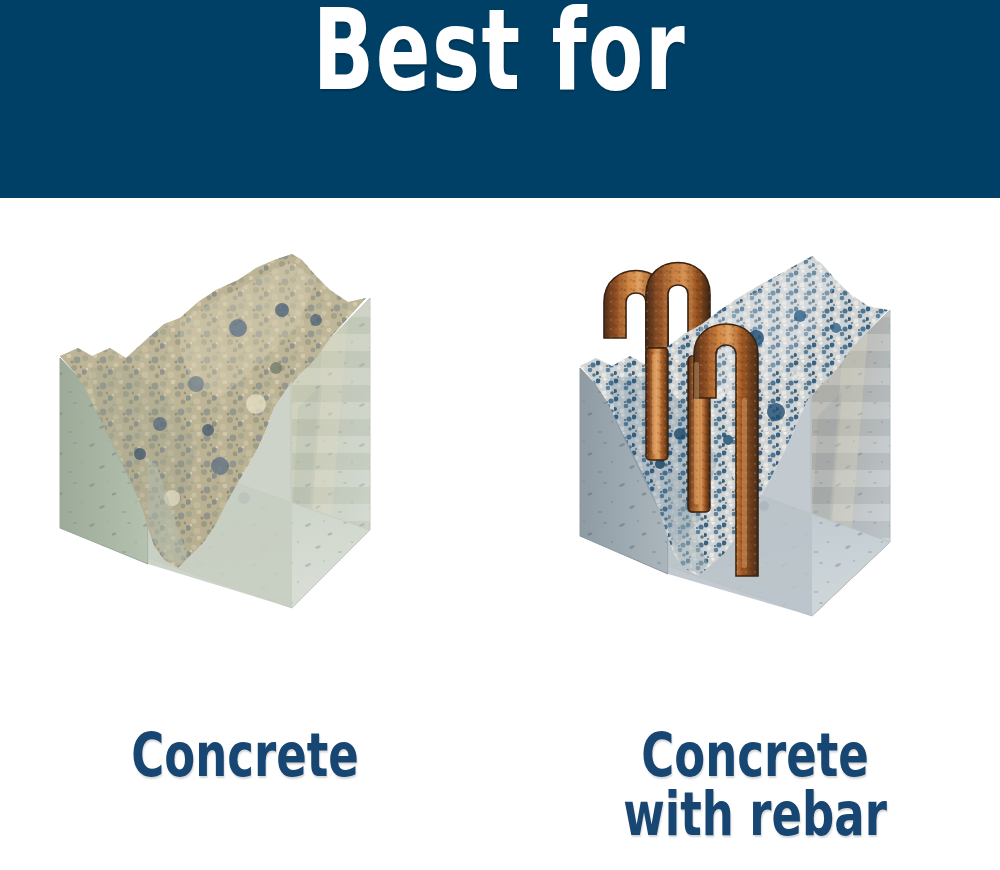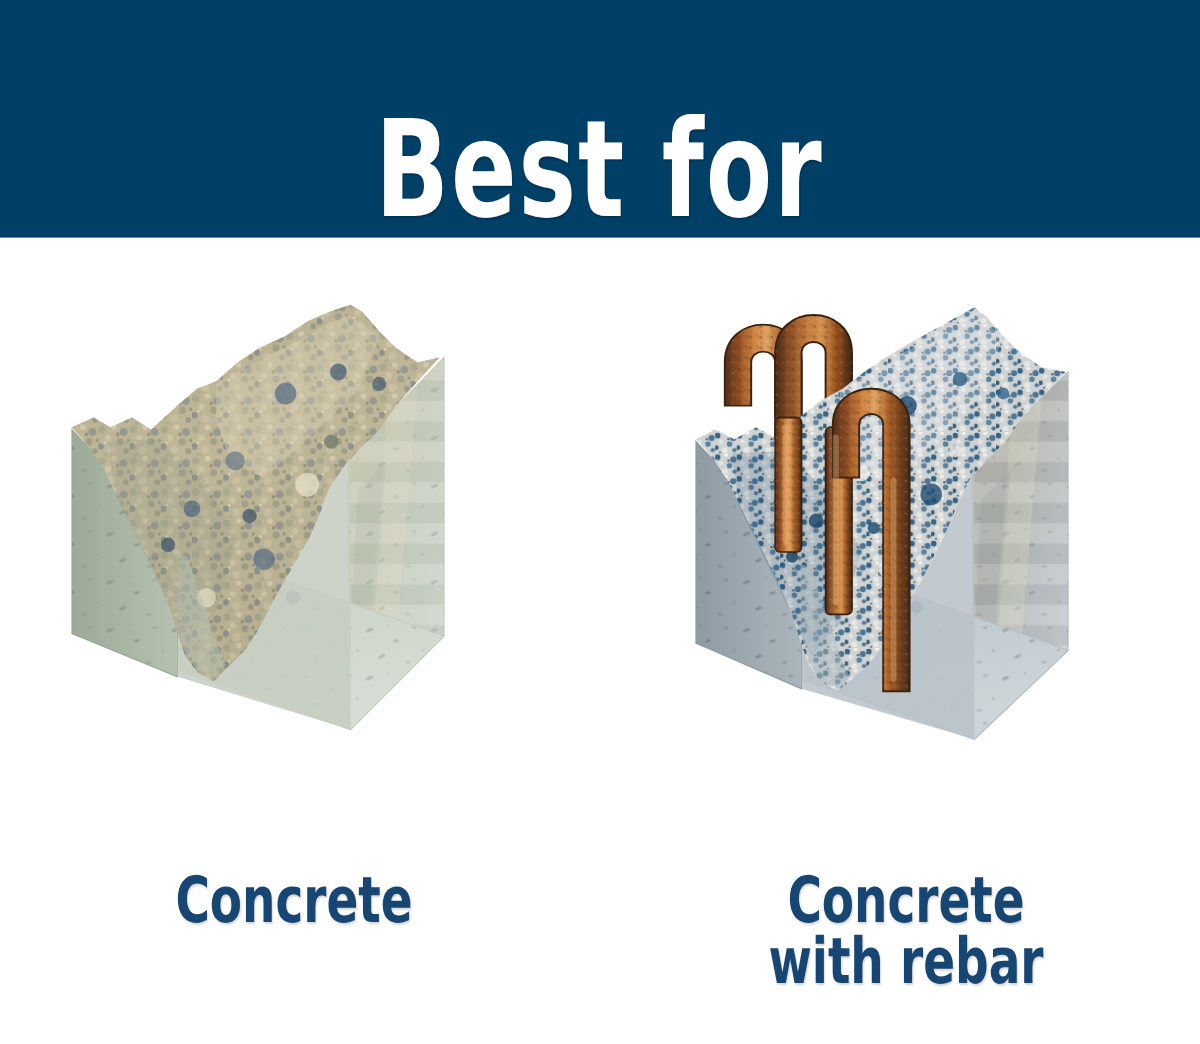--- a/index.html
+++ b/index.html
@@ -7,21 +7,21 @@
     width:1000px;height:870px;
     background:#ffffff;
     font-family:"Liberation Sans", sans-serif;
     overflow:hidden;
     position:relative;
   }
   
   #header-band{
     position:absolute;left:0;top:0;width:1000px;height:198px;
     background:#004067;
-    display:flex;align-items:flex-end;justify-content:center;
+    display:flex;align-items:flex-start;justify-content:center;
   }
   #page-title{
     color:#ffffff;
     font-size:112px;
     font-weight:bold;
     font-family:"DejaVu Sans Condensed","Liberation Sans Narrow","Liberation Sans",sans-serif;
     transform:scaleX(.80);
     transform-origin:center;
     letter-spacing:2px;
     line-height:1;
@@ -38,21 +38,21 @@
   #fig-concrete-rebar{left:560px;}
   .fig svg{position:absolute;left:0;top:0;width:420px;height:520px;}
 
   
   #captions{position:absolute;left:0;top:726px;width:1000px;height:144px;}
   .caption{
     position:absolute;top:0;width:480px;
     text-align:center;
     color:#174673;
     font-weight:bold;
-    font-size:53px;
+    font-size:61px;
     line-height:0.96;
     font-family:"DejaVu Sans Condensed","Liberation Sans Narrow","Liberation Sans",sans-serif;
     text-shadow:1px 2px 2px rgba(0,0,0,.17);
   }
   .caption span{display:block;transform:scaleX(.82);transform-origin:center;}
   #caption-left{left:5px;}
   #caption-right{left:515px;}
 </style>
 </head>
 <body>

